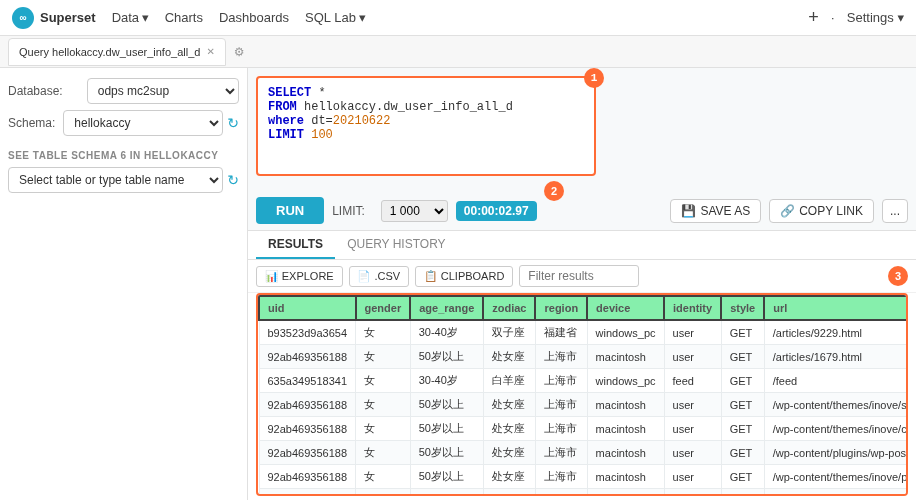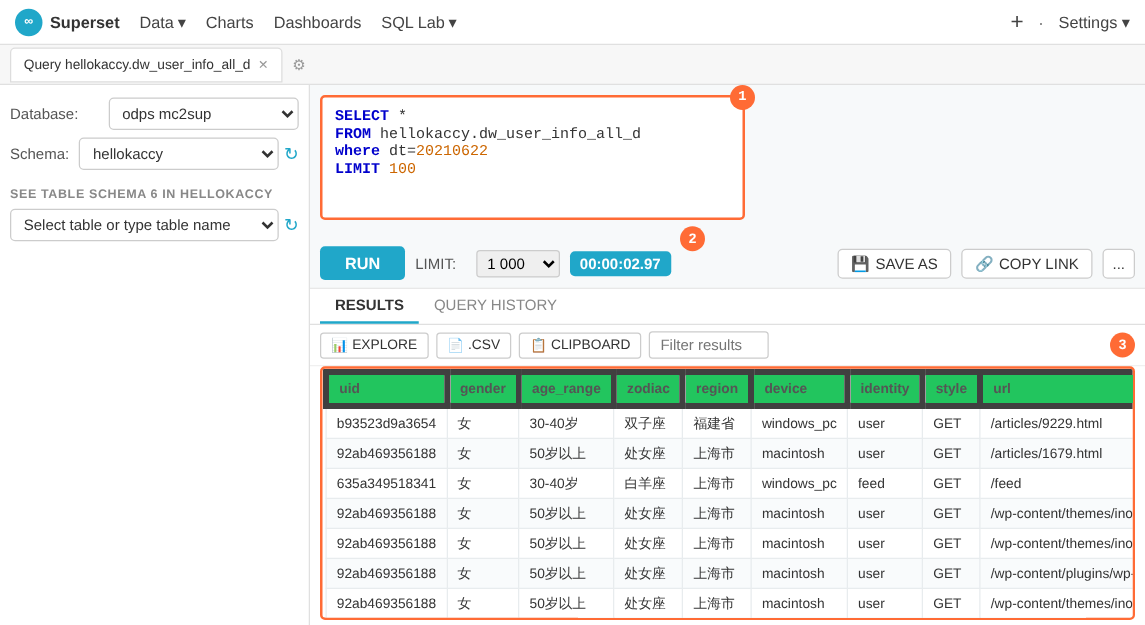--- a/index.html
+++ b/index.html
@@ -179,33 +179,33 @@
     }
     .btn-csv {
       border: 1px solid #ccc; border-radius: 3px; background: #fff; padding: 3px 8px;
       font-size: 11px; cursor: pointer; display: flex; align-items: center; gap: 3px; color: #333;
     }
     .btn-clipboard {
       border: 1px solid #ccc; border-radius: 3px; background: #fff; padding: 3px 8px;
       font-size: 11px; cursor: pointer; display: flex; align-items: center; gap: 3px; color: #333;
     }
     .filter-input {
-      border: 1px solid #ccc; border-radius: 3px; padding: 3px 8px; font-size: 12px; width: 96px;
+      border: 1px solid #ccc; border-radius: 3px; padding: 3px 8px; font-size: 12px; width: 120px;
     }
     .badge-3 { margin-left: auto; }
 
     
     .table-wrapper {
       overflow-x: auto; overflow-y: auto; flex: 1;
     }
     table {
       width: 100%; border-collapse: collapse; font-size: 11px;
     }
     thead th {
-      background: #22c55e; border: 5px solid #404040; padding: 5px 8px; text-align: left; font-weight: 600; color: #555; position: sticky; top: 0;
+      background: #86efac; border: 2px solid #404040; padding: 5px 8px; text-align: left; font-weight: 600; color: #555; position: sticky; top: 0;
     }
     tbody tr:nth-child(even) { background: #f9fbfc; }
     tbody tr:nth-child(odd) { background: #fff; }
     tbody td {
       border: 1px solid #e8ecee; padding: 4px 8px; color: #333; white-space: nowrap;
     }
 
     .orange-outline-top {
       border: 2px solid #ff6b35; border-radius: 4px; position: relative;
     }

